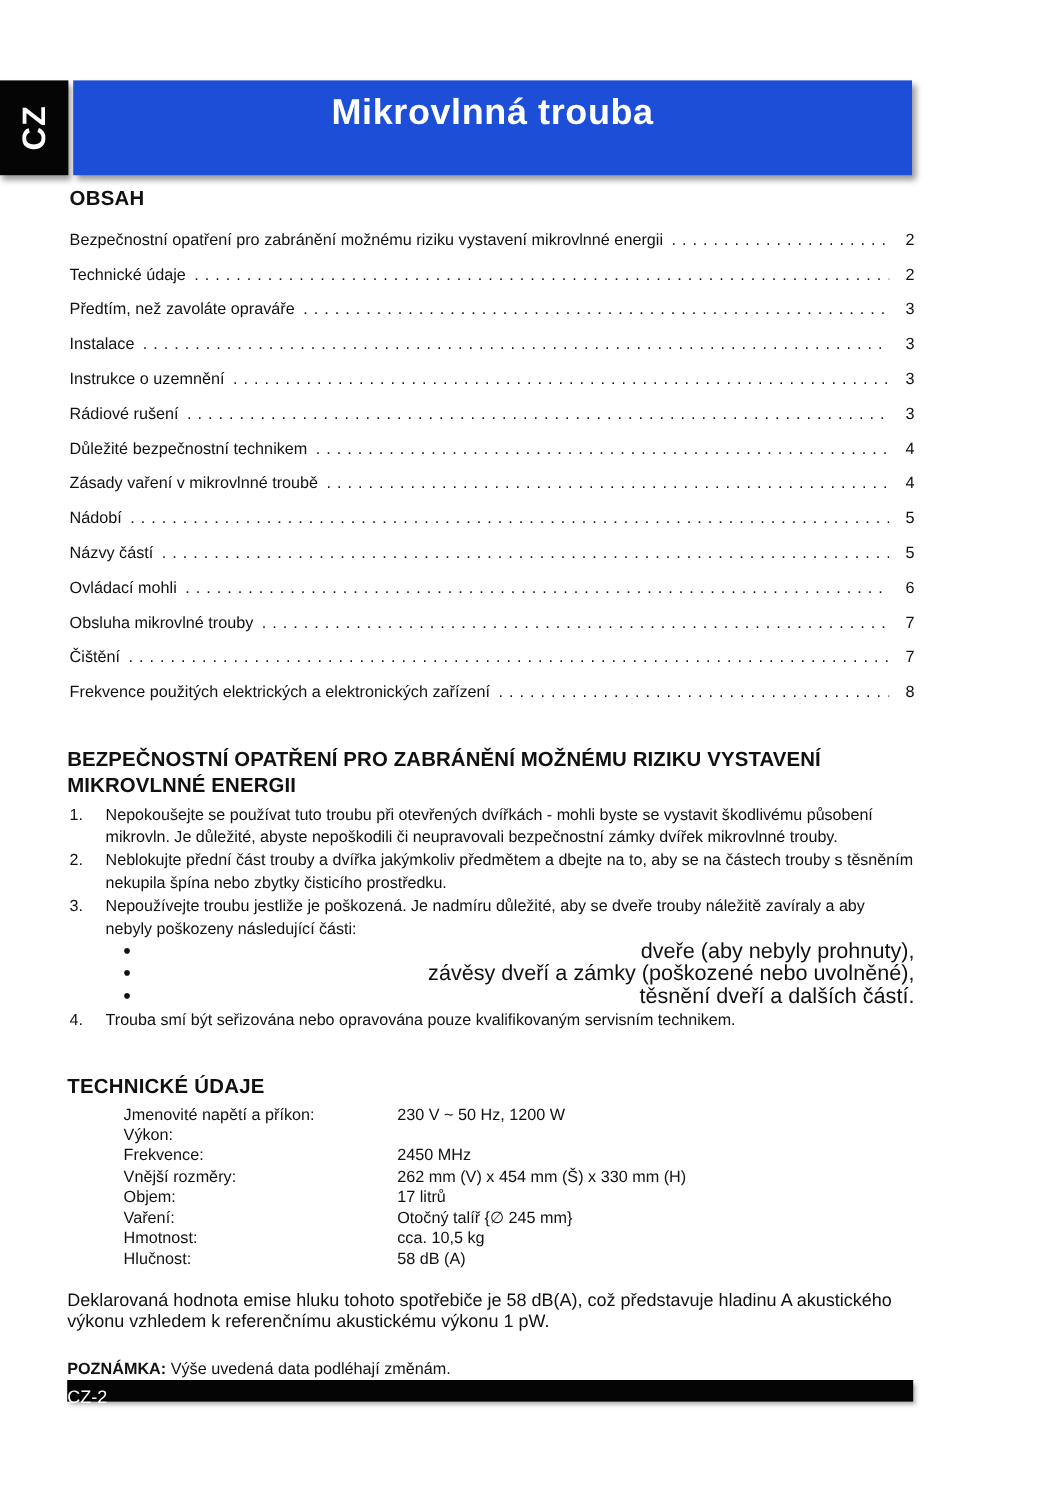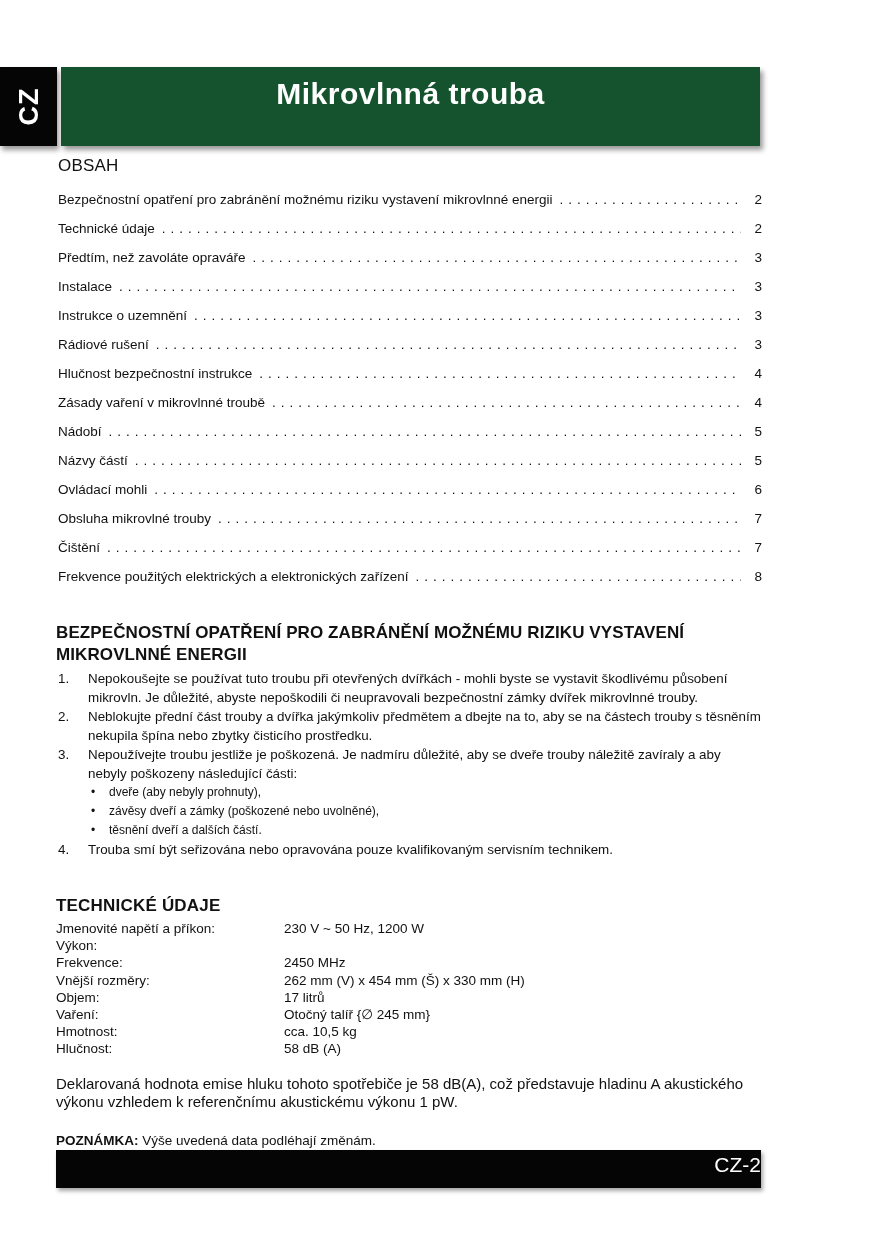--- a/index.html
+++ b/index.html
@@ -29,21 +29,21 @@
     transform: rotate(-90deg);
     color: #ffffff;
     font-weight: bold;
     font-size: 27px;
     letter-spacing: 1px;
   }
   .header-bar {
     position: absolute;
     left: 61px; top: 67px;
     width: 699px; height: 79px;
-    background: #14532d;
+    background: #1d4ed8;
     box-shadow: 3px 4px 5px rgba(0,0,0,0.40);
     color: #ffffff;
     text-align: center;
     box-sizing: border-box;
     padding-top: 9px;
   }
   .header-bar .title {
     font-size: 30px;
     font-weight: bold;
     line-height: 36px;
@@ -57,21 +57,21 @@
   }
 
   
   .content {
     position: absolute;
     left: 56px; top: 156px;
     width: 706px;
   }
   .obsah-title {
     font-size: 17px;
-    font-weight: normal;
+    font-weight: bold;
     margin: 0 0 16px 2px;
     letter-spacing: 0.2px;
   }
   .toc { margin-bottom: 0; }
   .toc-row {
     display: flex;
     align-items: baseline;
     height: 29px;
     font-size: 13.5px;
   }
@@ -90,58 +90,58 @@
     font-size: 17px;
     font-weight: bold;
     line-height: 21.5px;
     margin: 24px 0 4px 0;
     letter-spacing: 0.1px;
   }
   .safety-list { font-size: 13.4px; line-height: 19px; }
   .safety-item { display: flex; }
   .safety-item .num { flex: none; width: 30px; padding-left: 2px; }
   .safety-item .itext { flex: 1; }
-  .bullet-row { display: flex; padding-left: 35px; font-size: 12px; line-height: 19px; }
+  .bullet-row { display: flex; padding-left: 35px; font-size: 18px; line-height: 19px; text-align: right; }
   .bullet-row .bdot { flex: none; width: 18px; }
   .bullet-row .bdot::before { content: "\2022"; }
   .bullet-row .btext { flex: 1; }
 
   .tech-heading {
     font-size: 17px;
     font-weight: bold;
     margin: 37px 0 4px 0;
     letter-spacing: 0.2px;
   }
-  .spec-row { display: flex; font-size: 13.5px; line-height: 17.2px; }
+  .spec-row { display: flex; font-size: 13.5px; line-height: 17.2px; margin-left: 47px; }
   .spec-label { flex: none; width: 228px; }
   .spec-value { flex: 1; }
 
   .declaration {
     margin: 17px 0 0 0;
     font-size: 15px;
     line-height: 18.5px;
   }
   .note {
     margin: 20px 0 0 0;
     font-size: 13.5px;
     line-height: 18px;
   }
   .note .note-label { font-weight: bold; }
 
   
   .footer-bar {
     position: absolute;
     left: 56px; top: 1150px;
-    width: 705px; height: 38px;
+    width: 705px; height: 18px;
     background: #050505;
     box-shadow: 2px 3px 4px rgba(0,0,0,0.35);
     color: #ffffff;
-    text-align: right;
+    text-align: left;
     line-height: 29px;
-    font-size: 21px;
+    font-size: 15px;
   }
 </style>
 </head>
 <body>
 
 <div class="page">
 
   <div class="cz-tab">
     <span class="cz-text">CZ</span>
   </div>
@@ -179,21 +179,21 @@
           <span class="toc-label">Instrukce o uzemnění</span>
           <span class="toc-dots">................................................................................................................................................................</span>
           <span class="toc-page">3</span>
         </div>
       <div class="toc-row">
           <span class="toc-label">Rádiové rušení</span>
           <span class="toc-dots">................................................................................................................................................................</span>
           <span class="toc-page">3</span>
         </div>
       <div class="toc-row">
-          <span class="toc-label">Hlučnost bezpečnostní instrukce</span>
+          <span class="toc-label">Důležité bezpečnostní technikem</span>
           <span class="toc-dots">................................................................................................................................................................</span>
           <span class="toc-page">4</span>
         </div>
       <div class="toc-row">
           <span class="toc-label">Zásady vaření v mikrovlnné troubě</span>
           <span class="toc-dots">................................................................................................................................................................</span>
           <span class="toc-page">4</span>
         </div>
       <div class="toc-row">
           <span class="toc-label">Nádobí</span>

